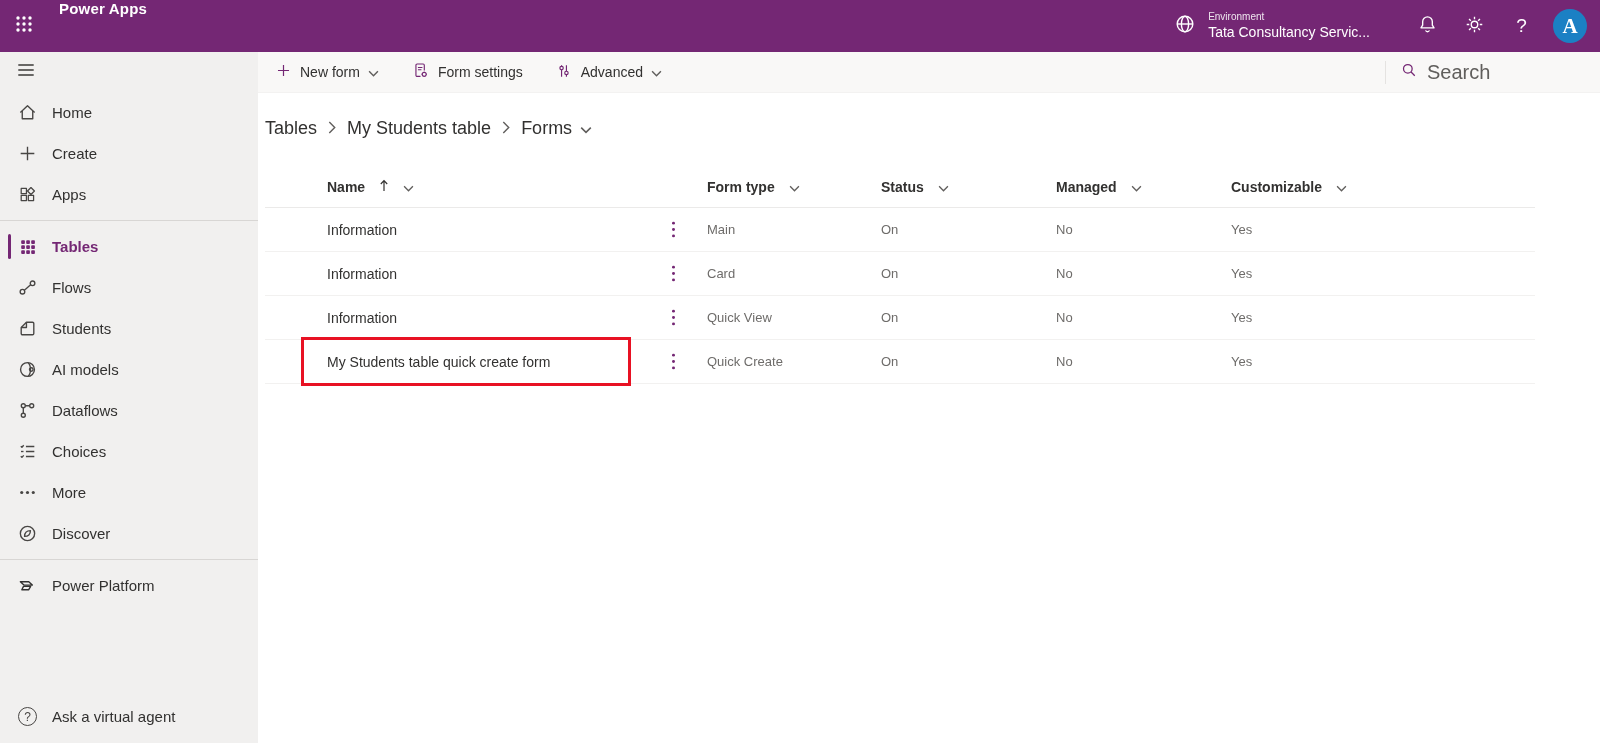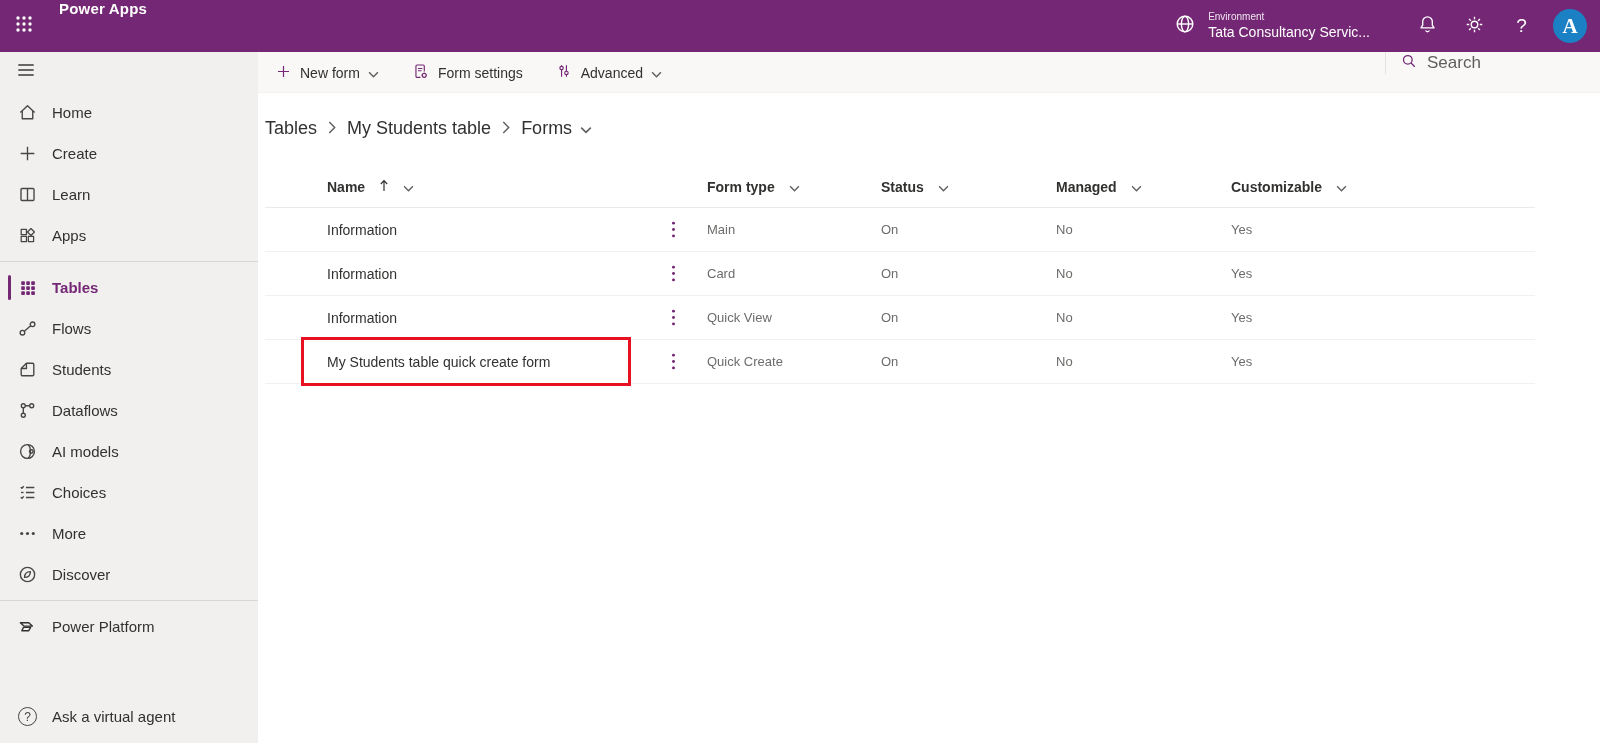--- a/index.html
+++ b/index.html
@@ -34,27 +34,27 @@
     width:3px; background:#742774; border-radius:2px; }
   .side-divider { height:1px; background:#d8d6d4; margin:5px 0; flex:0 0 1px; }
   .side-spacer { flex:1 1 auto; }
   .bottom-item { margin-bottom:6px; }
   .q-circle { width:19px; height:19px; border:1.4px solid #484644; border-radius:50%;
     display:flex; align-items:center; justify-content:center; font-size:12px; color:#484644; }
 
   
   .main { position:absolute; top:52px; left:233px; width:1367px; height:691px; background:#fff; }
   .commandbar { height:41px; background:#f9f8f7; border-bottom:1px solid #f3f2f1;
-    display:flex; align-items:flex-start; }
+    display:flex; align-items:center; }
   .cmd-left { display:flex; align-items:center; padding-left:30px; gap:8px; }
   .cmd-btn { display:flex; align-items:center; gap:8px; padding:0 12px; height:41px;
     font-size:14px; color:#323130; cursor:pointer; }
   .search-region { margin-left:auto; width:215px; border-left:1px solid #e5e3e1;
     display:flex; align-items:center; padding-left:14px; gap:9px; background:#f9f8f7; }
-  .search-input { border:none; outline:none; background:transparent; font-size:17px; width:150px;
+  .search-input { border:none; outline:none; background:transparent; font-size:20px; width:150px;
     font-family:"Liberation Sans", sans-serif; color:#323130; }
   .search-input::placeholder { color:#605e5c; }
 
   .breadcrumb { margin:25px 0 0 32px; display:flex; align-items:center; gap:11px;
     font-size:18px; color:#323130; }
   .crumb { cursor:pointer; }
   .crumb-current { font-weight:normal; display:flex; align-items:center; gap:8px; cursor:pointer; }
 
   
   .forms-table { position:relative; margin:27px 0 0 32px; width:1270px; }
@@ -151,29 +151,20 @@
 
   <div class="side-item">
     <span class="icn">
       <svg width="21" height="21" viewBox="0 0 20 20" fill="none" stroke="#484644" stroke-width="1.3">
         <path d="M10 3.5 V16.5 M3.5 10 H16.5"></path>
       </svg>
     </span>
     <span>Create</span>
   </div>
 
-  <div class="side-item">
-    <span class="icn">
-      <svg width="21" height="21" viewBox="0 0 20 20" fill="none" stroke="#484644" stroke-width="1.3" stroke-linejoin="round">
-        <rect x="3.8" y="4.3" width="12.4" height="11.4" rx="1"></rect>
-          <path d="M10 4.3 V15.7"></path>
-      </svg>
-    </span>
-    <span>Learn</span>
-  </div>
 
   <div class="side-item">
     <span class="icn">
       <svg width="21" height="21" viewBox="0 0 20 20" fill="none" stroke="#484644" stroke-width="1.2" stroke-linejoin="round">
         <rect x="4" y="4.2" width="5" height="5"></rect>
           <rect x="4" y="10.8" width="5" height="5"></rect>
         <rect x="10.8" y="10.8" width="5" height="5"></rect>
         <path d="M13.3 3.4 L16.6 6.7 L13.3 10 L10 6.7 Z"></path>
       </svg>
     </span>
@@ -216,38 +207,38 @@
         <path d="M4 9 V14.8 A1.2 1.2 0 0 0 5.2 16 H14.8 A1.2 1.2 0 0 0 16 14.8 V5.2 A1.2 1.2 0 0 0 14.8 4 H9 L4 9 Z"></path>
         <path d="M9 4 V9 H4"></path>
       </svg>
     </span>
     <span>Students</span>
   </div>
 
   <div class="side-item">
     <span class="icn">
       <svg width="21" height="21" viewBox="0 0 20 20" fill="none" stroke="#484644" stroke-width="1.3">
+        <circle cx="10" cy="10" r="6.6"></circle>
+        <path d="M10.5 3.6 C13.6 6 13.6 14 10.5 16.4"></path>
+        <circle cx="13.6" cy="10" r="1.7"></circle>
+      </svg>
+    </span>
+    <span>AI models</span>
+  </div>
+
+  <div class="side-item">
+    <span class="icn">
+      <svg width="21" height="21" viewBox="0 0 20 20" fill="none" stroke="#484644" stroke-width="1.3">
         <circle cx="6" cy="5.5" r="1.9"></circle>
           <circle cx="14" cy="5.5" r="1.9"></circle>
           <circle cx="6" cy="14.5" r="1.9"></circle>
         <path d="M6 7.4 V12.6 M7.9 5.5 H12.1"></path>
       </svg>
     </span>
     <span>Dataflows</span>
-  </div>
-
-  <div class="side-item">
-    <span class="icn">
-      <svg width="21" height="21" viewBox="0 0 20 20" fill="none" stroke="#484644" stroke-width="1.3">
-        <circle cx="10" cy="10" r="6.6"></circle>
-        <path d="M10.5 3.6 C13.6 6 13.6 14 10.5 16.4"></path>
-        <circle cx="13.6" cy="10" r="1.7"></circle>
-      </svg>
-    </span>
-    <span>AI models</span>
   </div>
 
   <div class="side-item">
     <span class="icn">
       <svg width="21" height="21" viewBox="0 0 20 20" fill="none" stroke="#484644" stroke-width="1.3" stroke-linejoin="round">
         <path d="M8.5 5.2 H16.5 M8.5 10 H16.5 M8.5 14.8 H16.5"></path>
         <path d="M3.6 4.9 L4.7 6 L6.4 4.1"></path>
           <path d="M3.6 14.5 L4.7 15.6 L6.4 13.7"></path>
         <path d="M3.8 10 H6.2"></path>
       </svg>

